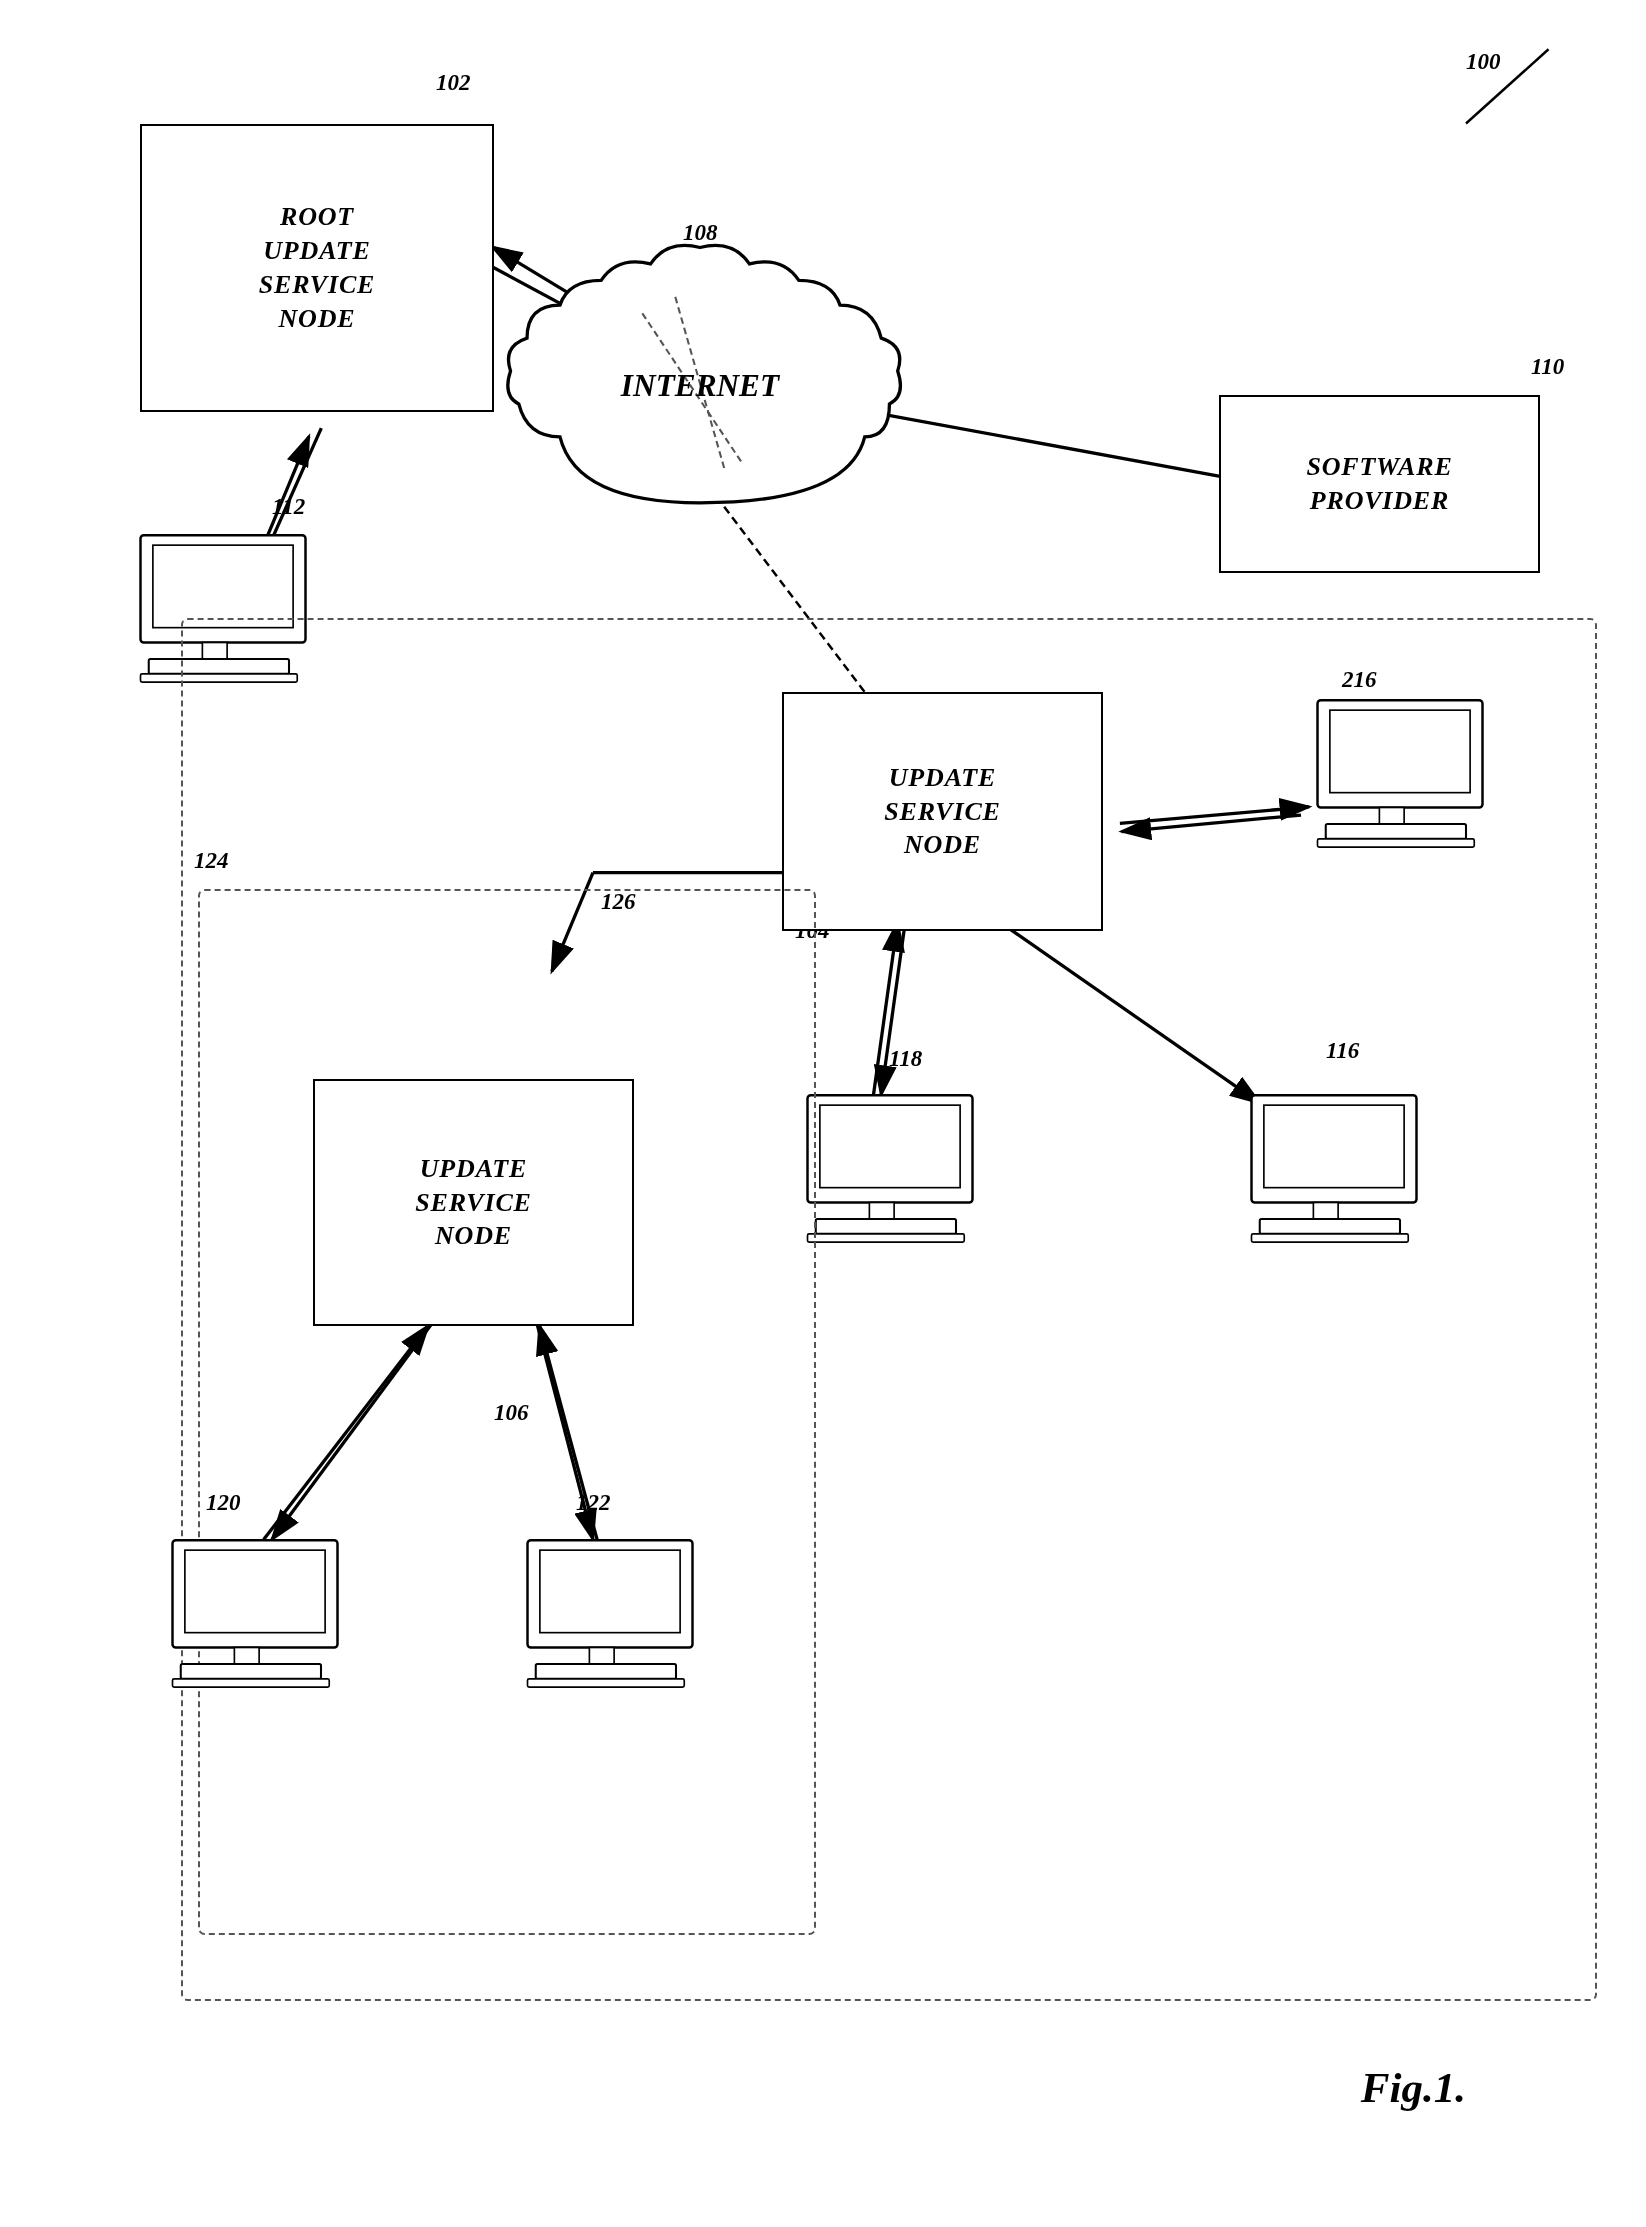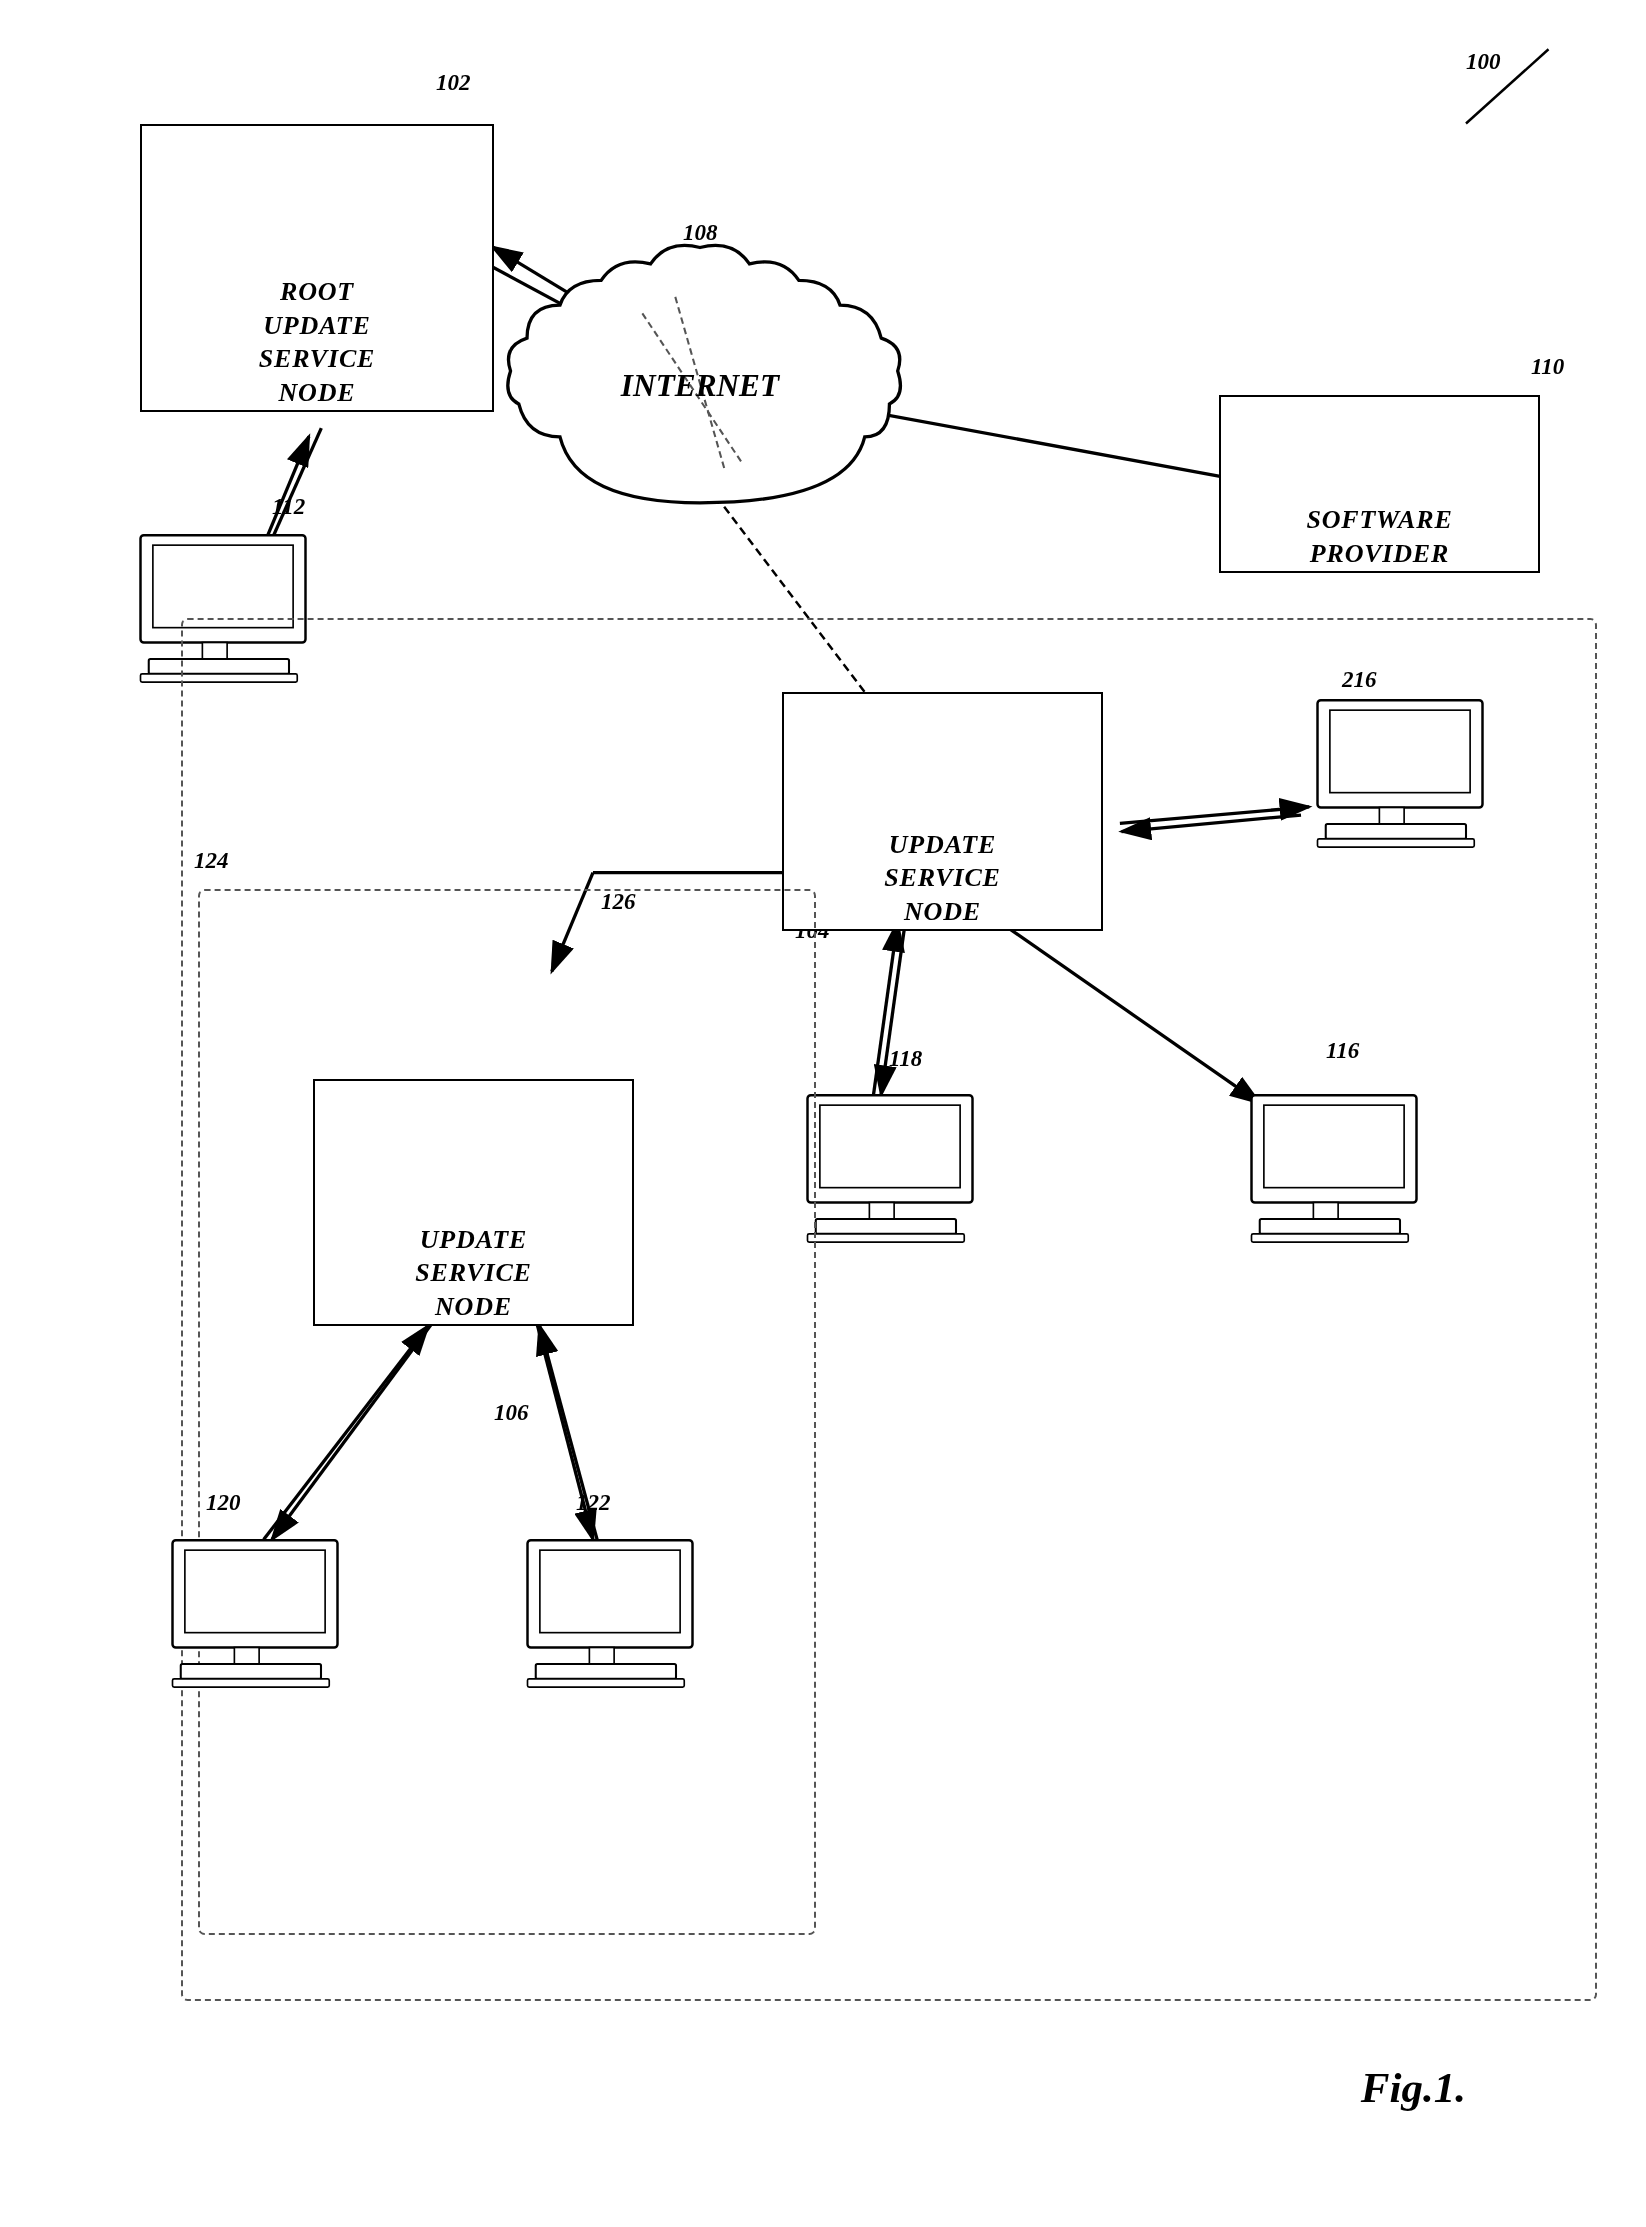--- a/index.html
+++ b/index.html
@@ -27,21 +27,21 @@
       font-style: italic;
       font-weight: bold;
     }
 
     
     .node-box {
       position: absolute;
       border: 2.5px solid #000;
       background: #fff;
       display: flex;
-      align-items: flex-end;
+      align-items: center;
       justify-content: center;
       text-align: center;
     }
 
     .node-box .node-text {
       font-size: 26px;
       font-weight: bold;
       font-style: italic;
       line-height: 1.3;
       letter-spacing: 0.8px;

